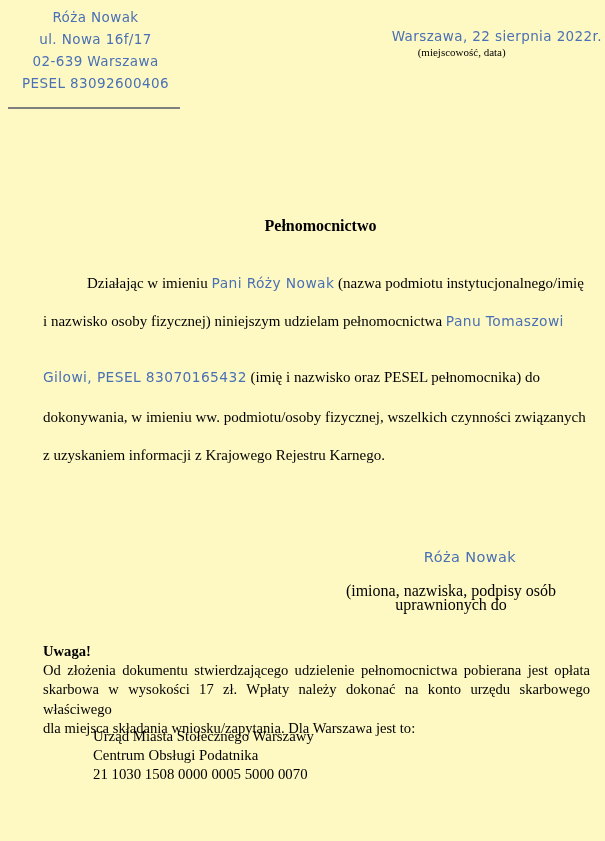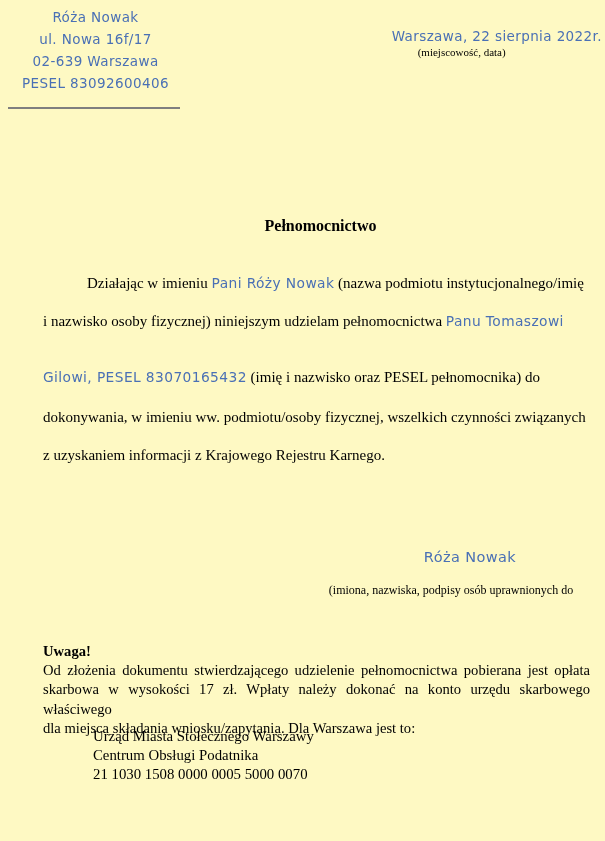--- a/index.html
+++ b/index.html
@@ -52,21 +52,21 @@
   .bl2{top:313px;}
   .bl3{top:369px;}
   .bl4{top:400px;margin-top:9px;}
   .bl5{top:447px;}
   .signature{
     position:absolute;left:336px;top:549px;width:268px;
     text-align:center;font-size:14.5px;
   }
   .sig-caption{
     position:absolute;left:300px;top:584px;width:302px;
-    text-align:center;font-size:12px;line-height:13.5px;
+    text-align:center;font-size:16px;line-height:13.5px;
   }
   .notice{
     position:absolute;left:43px;top:642px;width:547px;
     font-size:14.6px;line-height:19.2px;
   }
   .notice-heading{font-weight:bold;}
   .just{text-align:justify;text-align-last:justify;}
   .account{
     position:absolute;left:93px;top:727px;
     font-size:14.8px;line-height:19.2px;

